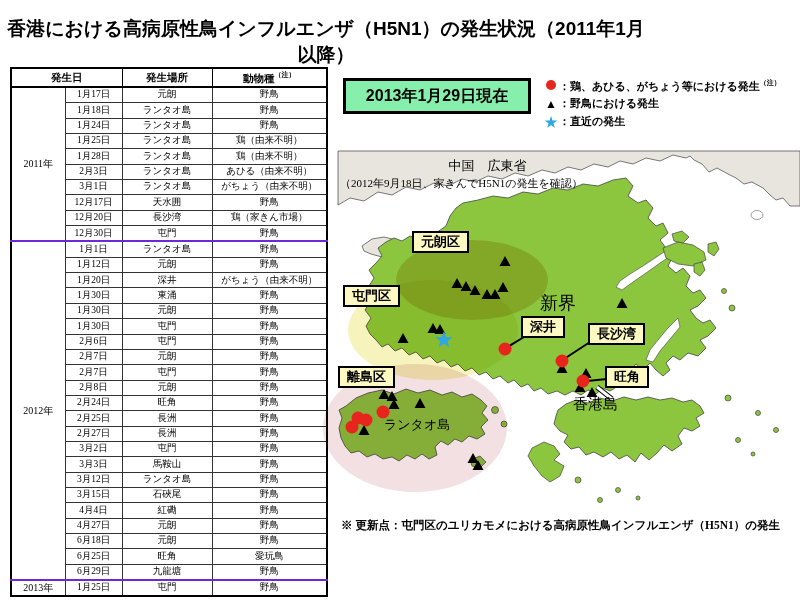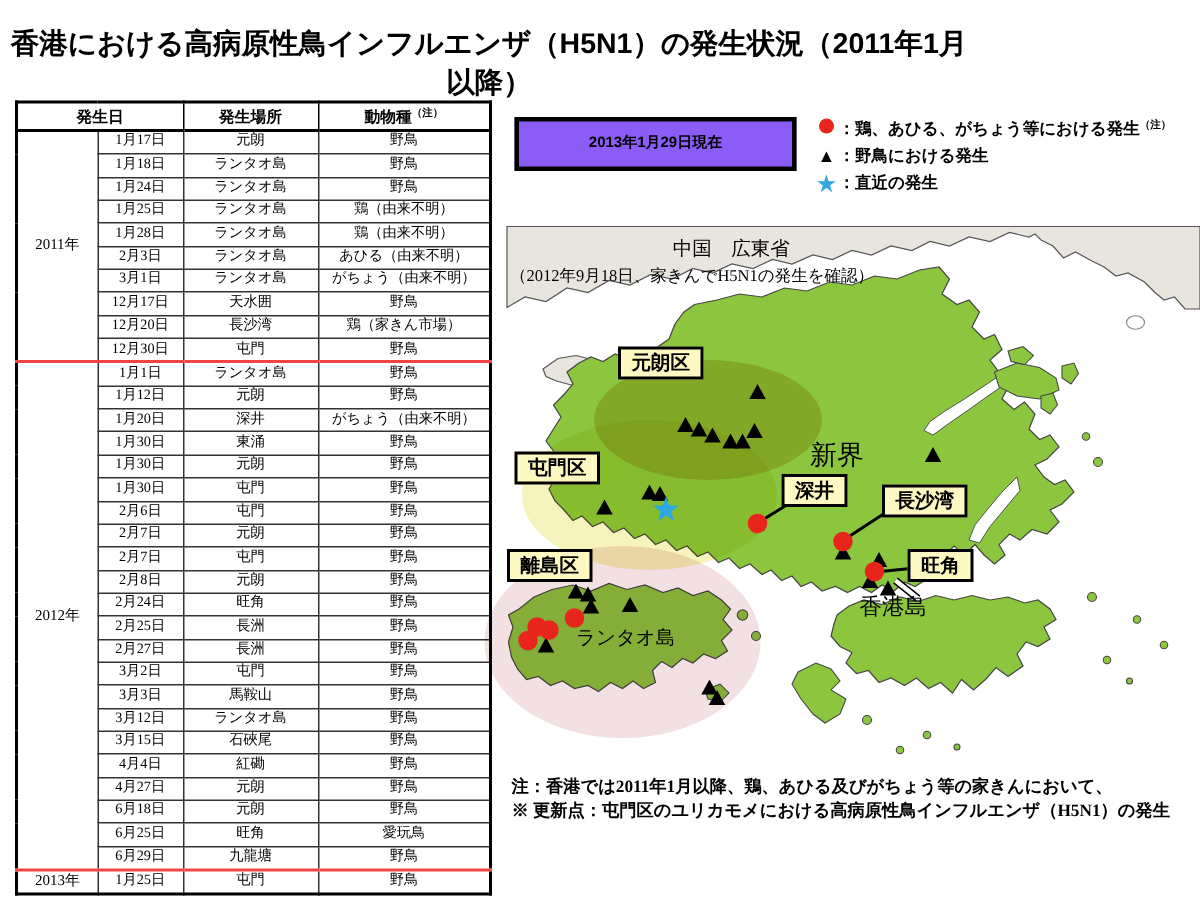--- a/index.html
+++ b/index.html
@@ -16,29 +16,29 @@
 
   
   #tablewrap{position:absolute;left:10px;top:67px;width:321px;}
   table{border-collapse:collapse;table-layout:fixed;width:260px;
     font-family:"Liberation Serif","DejaVu Serif",serif;}
   th{border:1px solid #000;border-bottom:2px solid #000;font-size:10.5px;
      font-weight:bold;height:17px;padding:0;background:#fff;}
   td{border:1px solid #333;font-size:9.5px;text-align:center;height:14.35px;
      padding:0;line-height:1;white-space:nowrap;overflow:hidden;}
   table{border:2px solid #000;}
-  tr.group-start td{border-top:2px solid #ef4444;margin-top:16px;}
+  tr.group-start td{border-top:2px solid #6d28d9;margin-top:16px;}
   td.year-cell{font-size:10px;}
   sup.note-sup{font-size:7px;}
 
   
   #asof{
     position:absolute;left:343px;top:78px;width:182px;height:30px;
     border:3px solid #000;text-align:center;line-height:30px;
-    font-size:10px;font-weight:bold;background:#8b5cf6;
+    font-size:16px;font-weight:bold;background:#86efac;
   }
 
   
   #legend{position:absolute;left:543px;top:77px;font-size:11px;font-weight:bold;}
   .legend-row{display:flex;align-items:center;height:17px;margin-bottom:1px;}
   .lg-marker{width:16px;display:inline-block;text-align:center;}
   .dot{display:inline-block;width:10px;height:10px;border-radius:50%;background:var(--red);}
   .tri-glyph{color:#000;font-size:12px;line-height:10px;}
   .star-glyph{color:var(--blue);font-size:14px;line-height:10px;}
   sup{font-size:7px;}
@@ -350,22 +350,21 @@
     <polygon points="106,183 108.2,188.9 114.6,189.2 109.6,193.2 111.3,199.3 106,195.8 100.7,199.3 102.4,193.2 97.4,189.2 103.8,188.9" fill="#2FA8E1"></polygon>
   </svg>
 
 <div class="map-label" style="left:415px;top:157px;width:145px;text-align:center;font-size:13px;">中国　広東省</div>
 <div class="map-label" style="left:340px;top:176px;font-size:11px;">（2012年9月18日、家きんでH5N1の発生を確認）</div>
 <div class="map-label" style="left:540px;top:291px;font-size:18px;">新界</div>
 <div class="map-label" style="left:573px;top:395px;font-size:15px;">香港島</div>
 <div class="map-label" style="left:384px;top:416px;font-size:13px;">ランタオ島</div>
 
 <div class="map-box" style="left:412px;top:231px;">元朗区</div>
-<div class="map-box" style="left:343px;top:301px;">屯門区</div>
+<div class="map-box" style="left:343px;top:285px;">屯門区</div>
 <div class="map-box" style="left:338px;top:366px;">離島区</div>
 <div class="map-box" style="left:521px;top:316px;">深井</div>
 <div class="map-box" style="left:588px;top:323px;">長沙湾</div>
 <div class="map-box" style="left:605px;top:366px;">旺角</div>
 
 <div id="notes">
-  <div>注：香港では2011年1月以降、鶏、あひる及びがちょう等の家きんにおいて、</div>
   <div>※ 更新点：屯門区のユリカモメにおける高病原性鳥インフルエンザ（H5N1）の発生</div>
 </div>
 
 </body></html>

